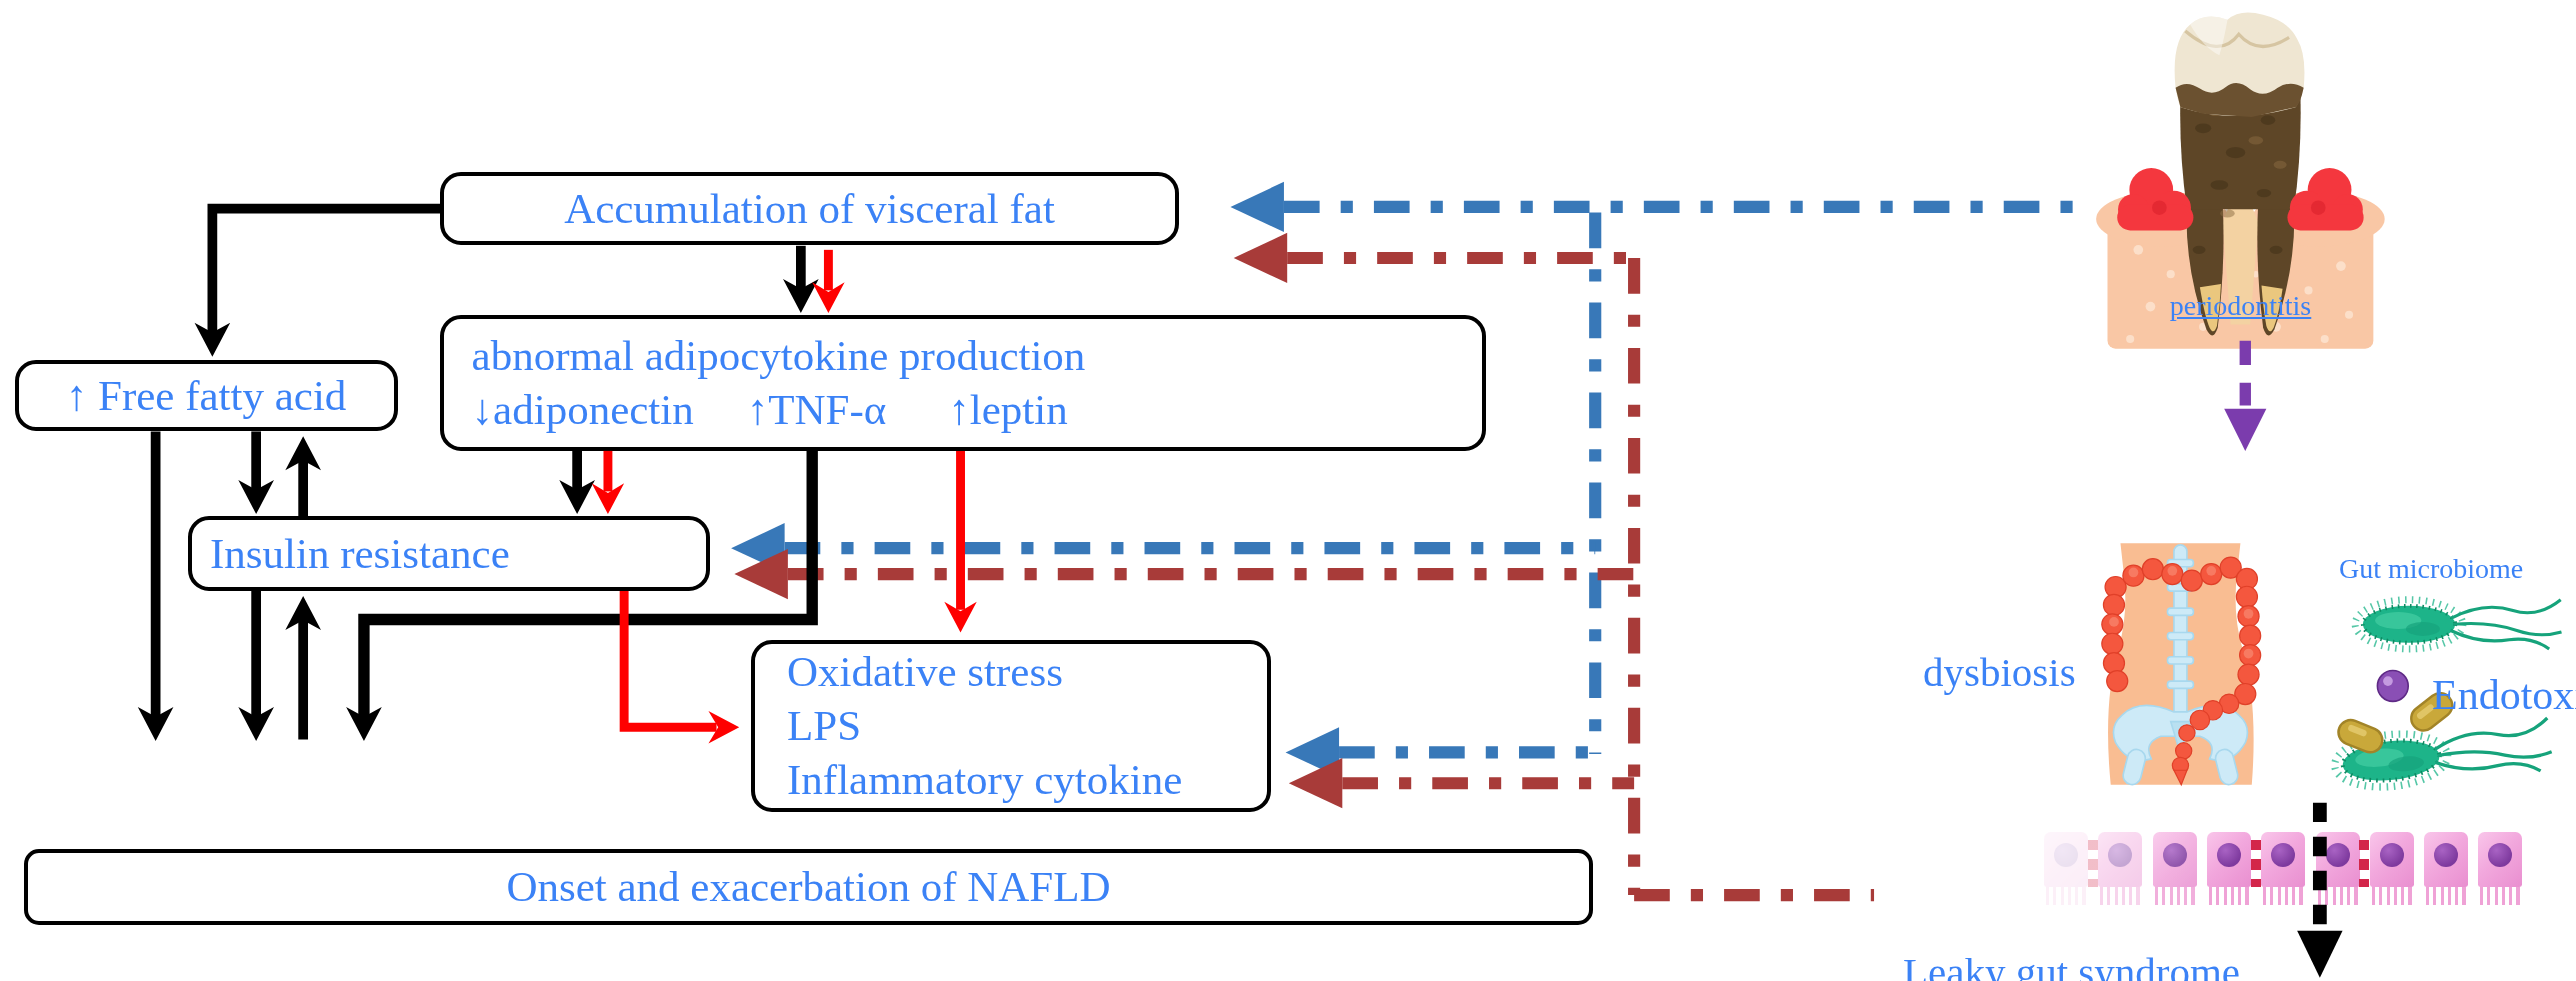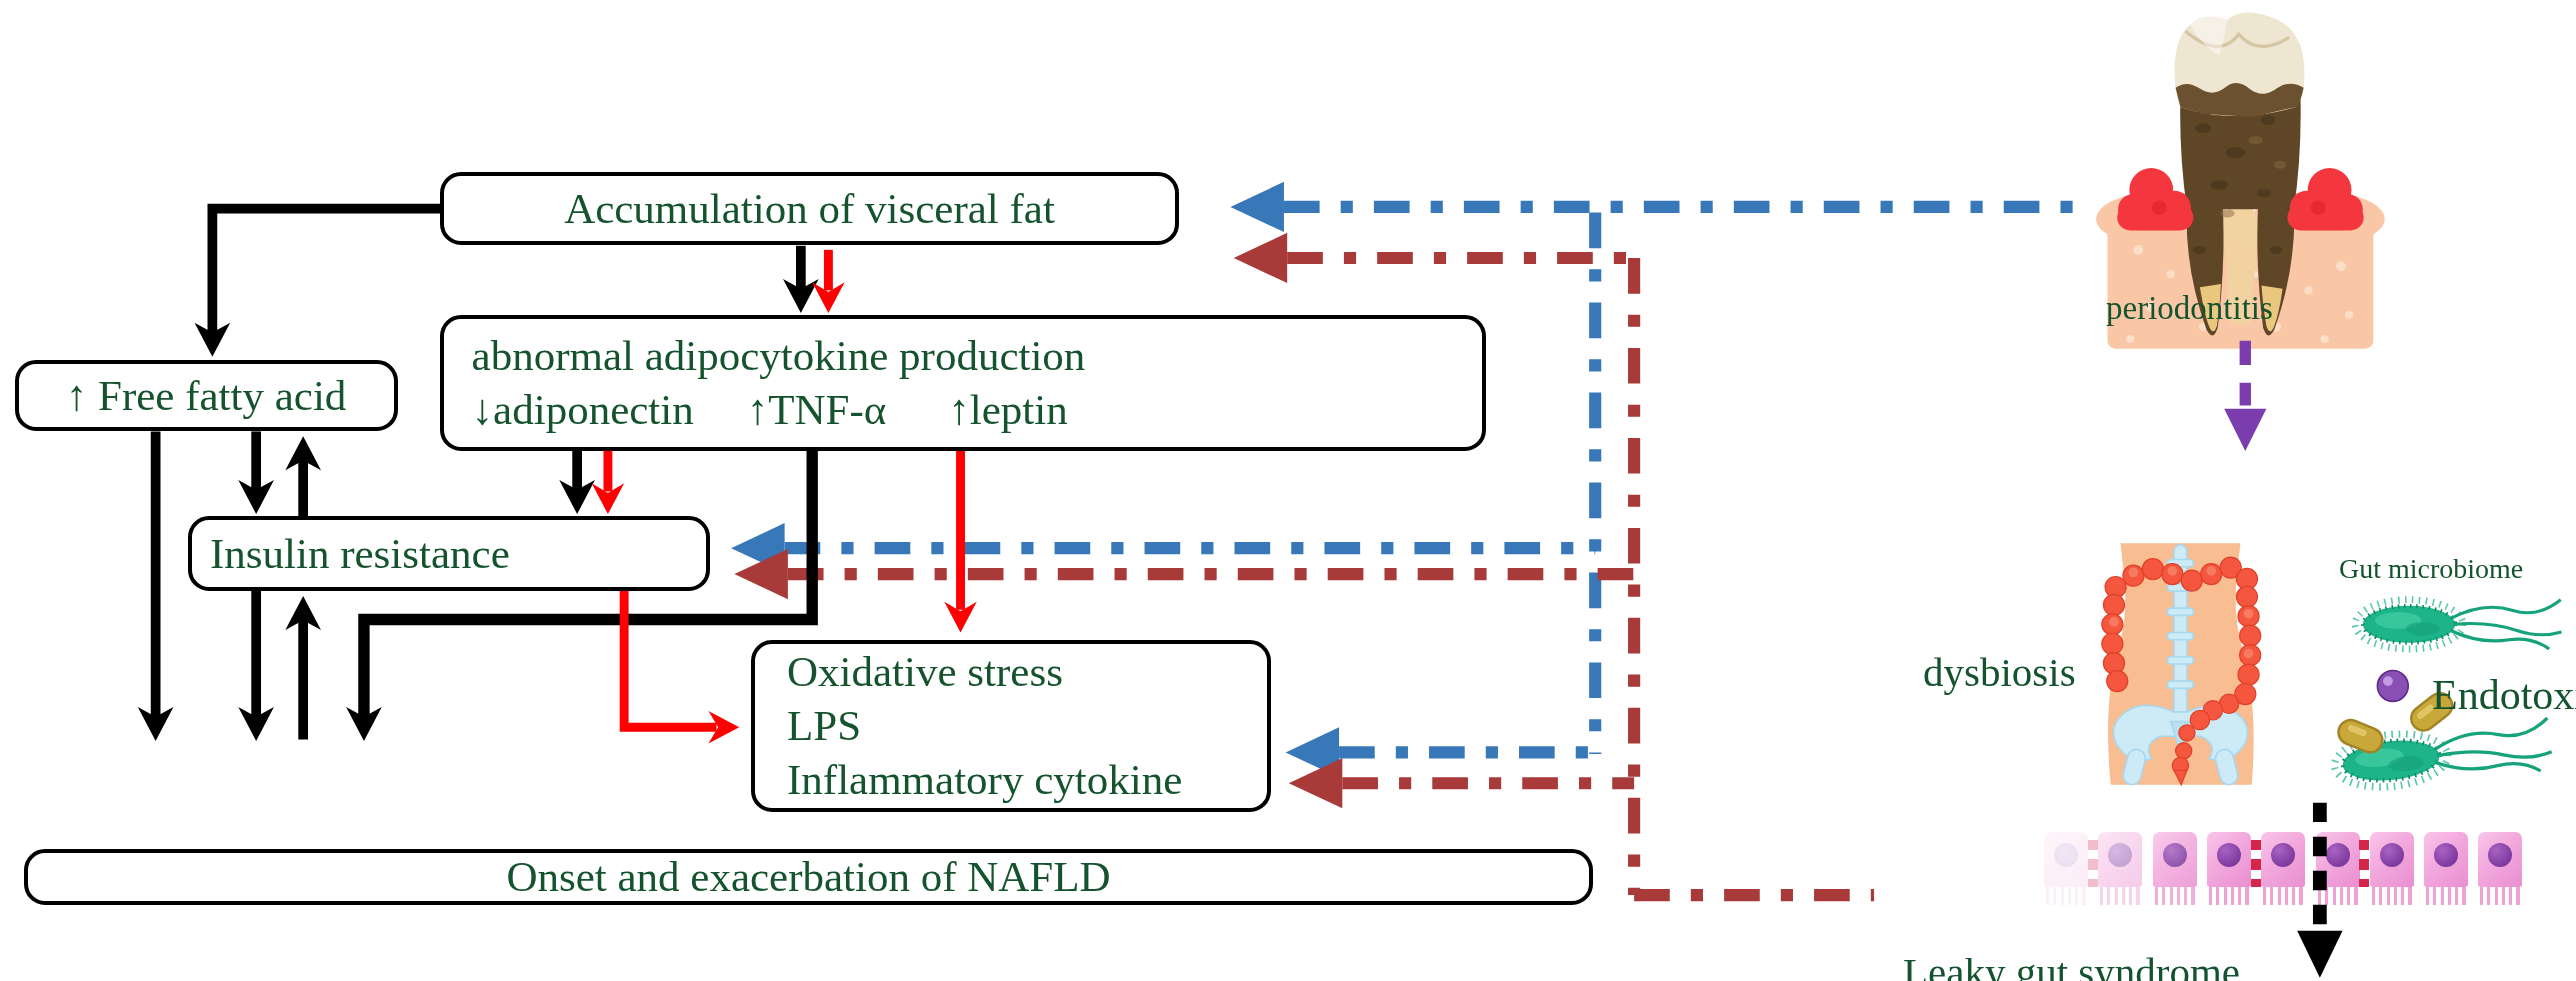--- a/index.html
+++ b/index.html
@@ -1,17 +1,17 @@
 <!DOCTYPE html>
 <html style="font-size:13px"><head>
 <meta charset="utf-8">
 <style>
   html,body{margin:0;padding:0;background:#fff;}
   #canvas{position:relative;width:2576px;height:982px;background:#fff;overflow:hidden;
-          font-family:"Liberation Serif","DejaVu Serif",serif;color:#14532d;}
+          font-family:"Liberation Serif","DejaVu Serif",serif;color:#3b82f6;}
   .box{position:absolute;box-sizing:border-box;background:#fff;border:4.9px solid #000;
        border-radius:21px;z-index:2;display:flex;flex-direction:column;justify-content:center;
        font-size:43px;line-height:1.25;}
   .box.center{align-items:center;text-align:center;}
   .box .bline{white-space:nowrap;}
   #connector-layer{position:absolute;left:0;top:0;z-index:3;pointer-events:none;}
   #art-layer{position:absolute;left:0;top:0;z-index:1;pointer-events:none;}
   .lbl{position:absolute;z-index:4;white-space:nowrap;}
   
   #cell-row{position:absolute;left:2044px;top:832px;width:486px;height:78px;z-index:1;}
@@ -48,25 +48,25 @@
     <span class="bline">Insulin resistance</span>
   </div>
 
   <div class="box" style="left:751px;top:640px;width:520px;height:172px;padding-left:32px;line-height:54px;">
     <span class="bline">Oxidative stress</span>
     <span class="bline">LPS</span>
     <span class="bline">Inflammatory cytokine</span>
   </div>
 
 
-  <div class="box center" style="left:24px;top:849px;width:1569px;height:56px;">
+  <div class="box center" style="left:24px;top:849px;width:1569px;height:76px;border-radius:15px;">
     <span class="bline">Onset and exacerbation of NAFLD</span>
   </div>
 
-  <div class="lbl" style="left:2106px;top:290px;width:269px;text-align:left;font-size:33px;">periodontitis</div>
+  <div class="lbl" style="left:2106px;top:290px;width:269px;text-align:center;font-size:28px;text-decoration:underline;">periodontitis</div>
   <div class="lbl" style="left:1923px;top:648px;font-size:41px;">dysbiosis</div>
   <div class="lbl" style="left:2339px;top:553px;font-size:28px;">Gut microbiome</div>
   <div class="lbl" style="left:2432px;top:671px;font-size:42px;">Endotoxin</div>
   <div class="lbl" style="left:1903px;top:948px;font-size:41px;">Leaky gut syndrome</div>
 
   <div id="cell-row">
     <div class="cell" style="left:0px;opacity:.15;"></div>
     <div class="cell" style="left:54px;opacity:.45;"></div>
     <div class="cell" style="left:109px;opacity:.85;"></div>
     <div class="cell" style="left:163px;"></div>

